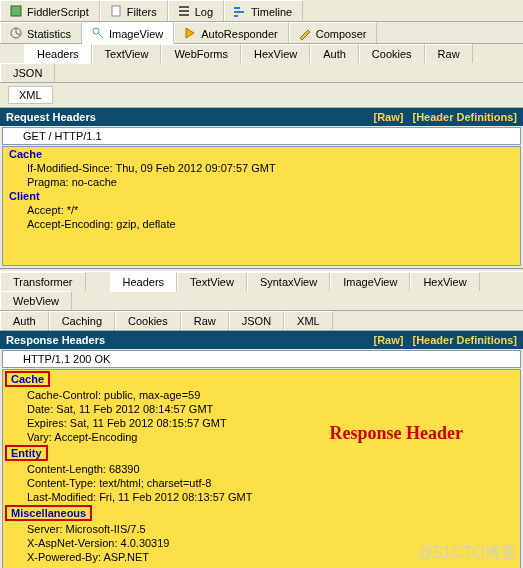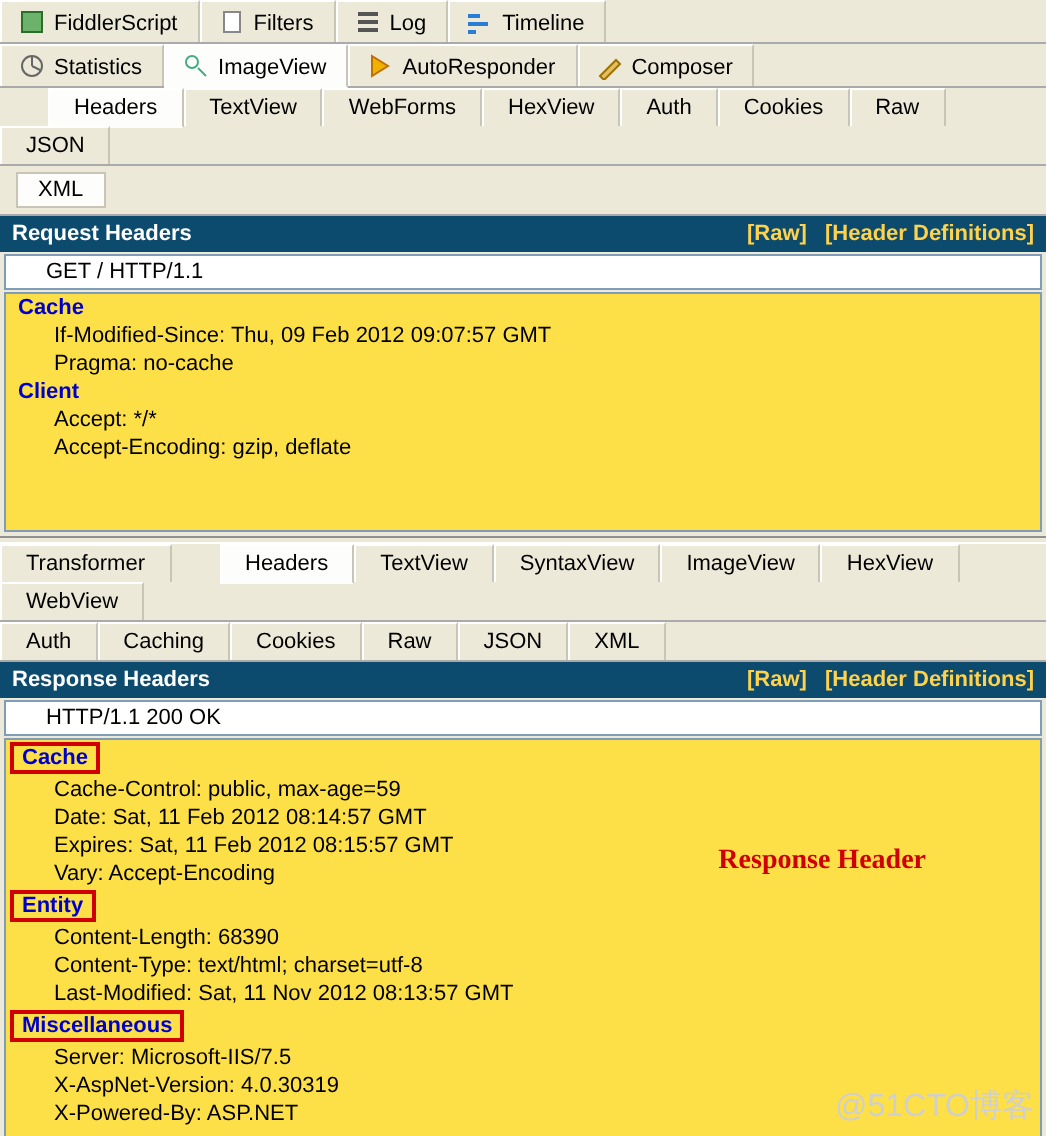--- a/index.html
+++ b/index.html
@@ -88,21 +88,21 @@
   .kv { padding:1px 0 1px 24px; color:#000; }
   .xml-row { padding:3px 8px; background:#ece9d8; border-bottom:1px solid #aaa; }
   .xml-row span { display:inline-block; padding:2px 10px; border:1px solid #c8c4b6; background:#fdfdfb; }
   .divider { height:4px; background:#ece9d8; border-top:1px solid #919191; border-bottom:1px solid #fff; }
   .annotation {
     position:absolute;
     right:60px;
     top:423px;
     color:#d00000;
     font-family: 'Times New Roman', serif;
-    font-size:14px;
+    font-size:18px;
     font-weight:bold;
   }
   .watermark {
     position:absolute;
     right:6px;
     bottom:4px;
     color:#cfcfcf;
     font-size:16px;
   }
 </style>
@@ -241,21 +241,21 @@
 <div class="request-line">HTTP/1.1 200 OK</div>
 <div class="tree-panel res">
   <span class="group-label boxed">Cache</span>
   <div class="kv">Cache-Control: public, max-age=59</div>
   <div class="kv">Date: Sat, 11 Feb 2012 08:14:57 GMT</div>
   <div class="kv">Expires: Sat, 11 Feb 2012 08:15:57 GMT</div>
   <div class="kv">Vary: Accept-Encoding</div>
   <span class="group-label boxed">Entity</span>
   <div class="kv">Content-Length: 68390</div>
   <div class="kv">Content-Type: text/html; charset=utf-8</div>
-  <div class="kv">Last-Modified: Sat, 11 Nov 2012 08:13:57 GMT</div>
+  <div class="kv">Last-Modified: Fri, 11 Feb 2012 08:13:57 GMT</div>
   <span class="group-label boxed">Miscellaneous</span>
   <div class="kv">Server: Microsoft-IIS/7.5</div>
   <div class="kv">X-AspNet-Version: 4.0.30319</div>
   <div class="kv">X-Powered-By: ASP.NET</div>
 </div>
 
 <div class="annotation">Response Header</div>
 <div class="watermark">@51CTO博客</div>
 
 </body></html>

